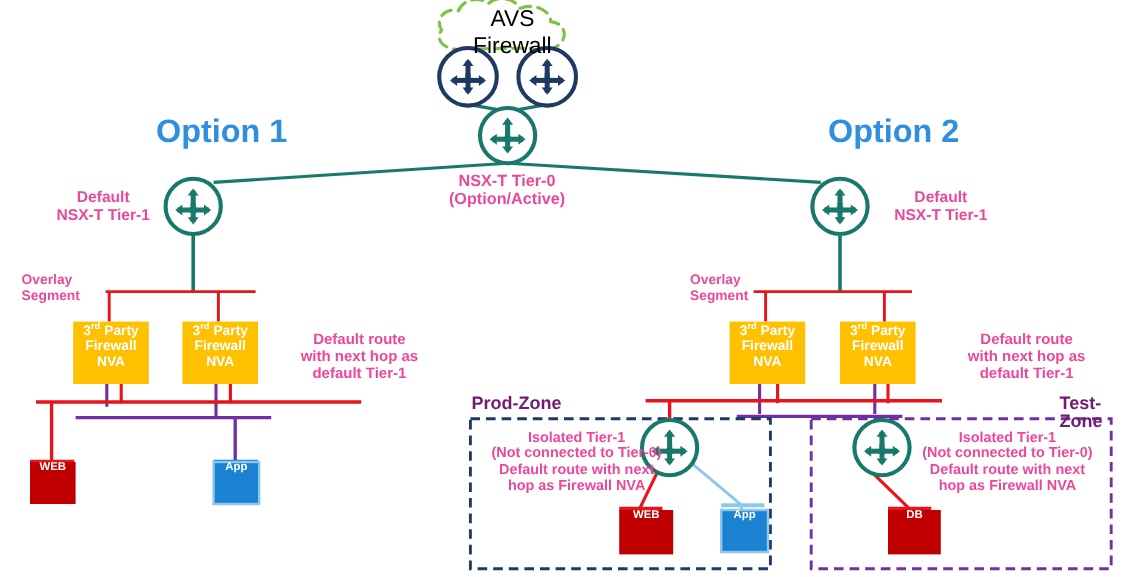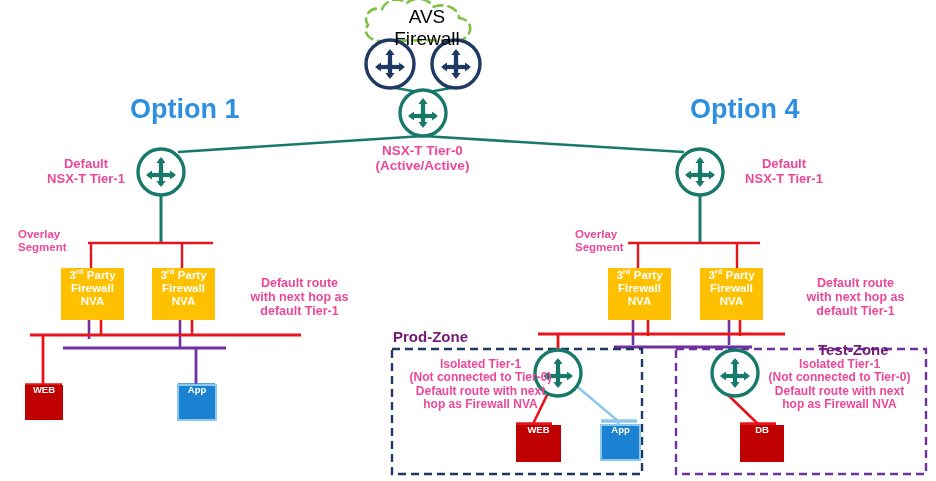--- a/index.html
+++ b/index.html
@@ -164,23 +164,23 @@
     <rect x="178" y="385" width="38" height="35" fill="#1B82D2" stroke="#8CC8EC" stroke-width="2"></rect>
 
     <rect x="516" y="425" width="45" height="37" fill="#C00000"></rect>
     <rect x="601" y="425" width="39" height="35" fill="#1B82D2" stroke="#8CC8EC" stroke-width="2"></rect>
     <rect x="740" y="425" width="44" height="37" fill="#C00000"></rect>
   </svg>
 
   <div class="cloudtxt" style="left:377px;top:6px;width:100px;"><span>AVS</span><br><span>Firewall</span></div>
 
   <div class="opt" style="left:110px;top:96px;">Option 1</div>
-  <div class="opt" style="left:670px;top:96px;">Option 4</div>
-
-  <div class="lbl" style="left:355px;top:143px;width:135px;font-size:13.5px;"><span>NSX-T Tier-0</span><br><span>(Active/Active)</span></div>
+  <div class="opt" style="left:670px;top:96px;">Option 2</div>
+
+  <div class="lbl" style="left:355px;top:143px;width:135px;font-size:13.5px;"><span>NSX-T Tier-0</span><br><span>(Option/Active)</span></div>
 
   <div class="lbl" style="left:32px;top:157px;width:108px;font-size:13px;"><span>Default</span><br><span>NSX-T Tier-1</span></div>
   <div class="lbl" style="left:730px;top:157px;width:108px;font-size:13px;"><span>Default</span><br><span>NSX-T Tier-1</span></div>
 
   <div class="lbl" style="left:18px;top:228px;width:70px;font-size:11.5px;text-align:left;"><span>Overlay</span><br><span>Segment</span></div>
   <div class="lbl" style="left:575px;top:228px;width:70px;font-size:11.5px;text-align:left;"><span>Overlay</span><br><span>Segment</span></div>
 
   <div class="lbl" style="left:232px;top:276px;width:135px;font-size:12.5px;"><span>Default route</span><br><span>with next hop as</span><br><span>default Tier-1</span></div>
   <div class="lbl" style="left:788px;top:276px;width:135px;font-size:12.5px;"><span>Default route</span><br><span>with next hop as</span><br><span>default Tier-1</span></div>
 
@@ -205,18 +205,18 @@
     <div>NVA</div>
   </div>
 
   <div class="boxtxt" style="left:25px;top:385px;width:38px;height:35px;font-size:9.5px;">WEB</div>
   <div class="boxtxt" style="left:178px;top:385px;width:38px;height:35px;font-size:9.5px;">App</div>
   <div class="boxtxt" style="left:516px;top:425px;width:45px;height:37px;font-size:9.5px;">WEB</div>
   <div class="boxtxt" style="left:601px;top:425px;width:39px;height:35px;font-size:9.5px;">App</div>
   <div class="boxtxt" style="left:740px;top:425px;width:44px;height:37px;font-size:9.5px;">DB</div>
 
   <div class="zone" style="left:393px;top:329px;">Prod-Zone</div>
-  <div class="zone" style="left:818px;top:329px;margin-top:13px;">Test-Zone</div>
+  <div class="zone" style="left:883px;top:329px;">Test-Zone</div>
 
   <div class="lbl" style="left:398px;top:358px;width:165px;font-size:12px;"><span>Isolated Tier-1</span><br><span>(Not connected to Tier-0)</span><br><span>Default route with next</span><br><span>hop as Firewall NVA</span></div>
   <div class="lbl" style="left:757px;top:358px;width:165px;font-size:12px;"><span>Isolated Tier-1</span><br><span>(Not connected to Tier-0)</span><br><span>Default route with next</span><br><span>hop as Firewall NVA</span></div>
 
 </div>
 
 </body></html>

